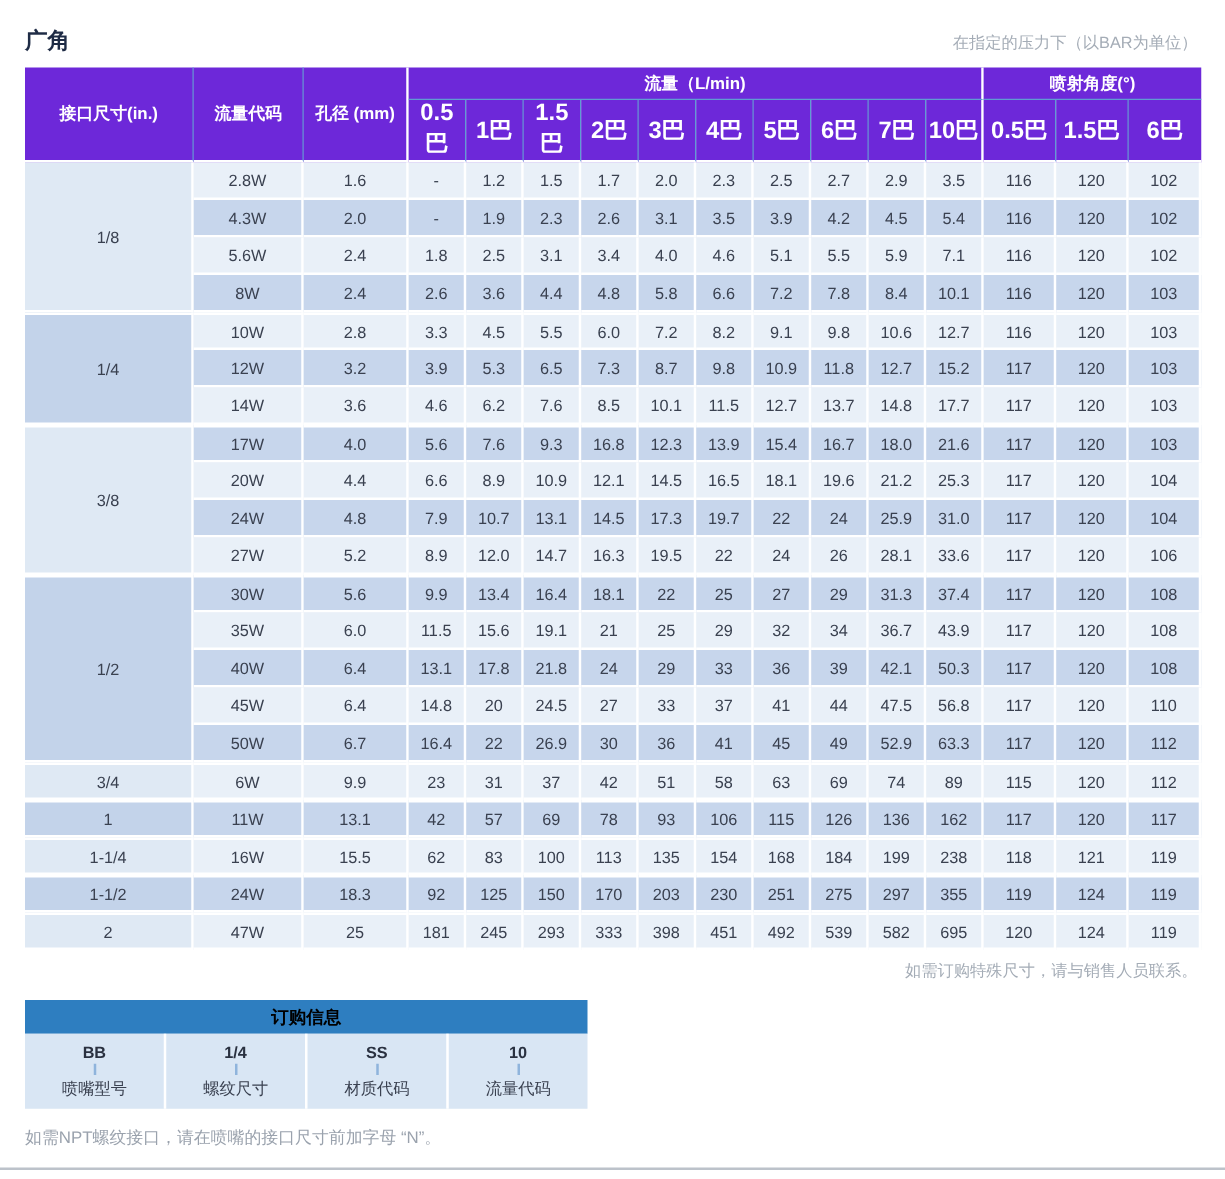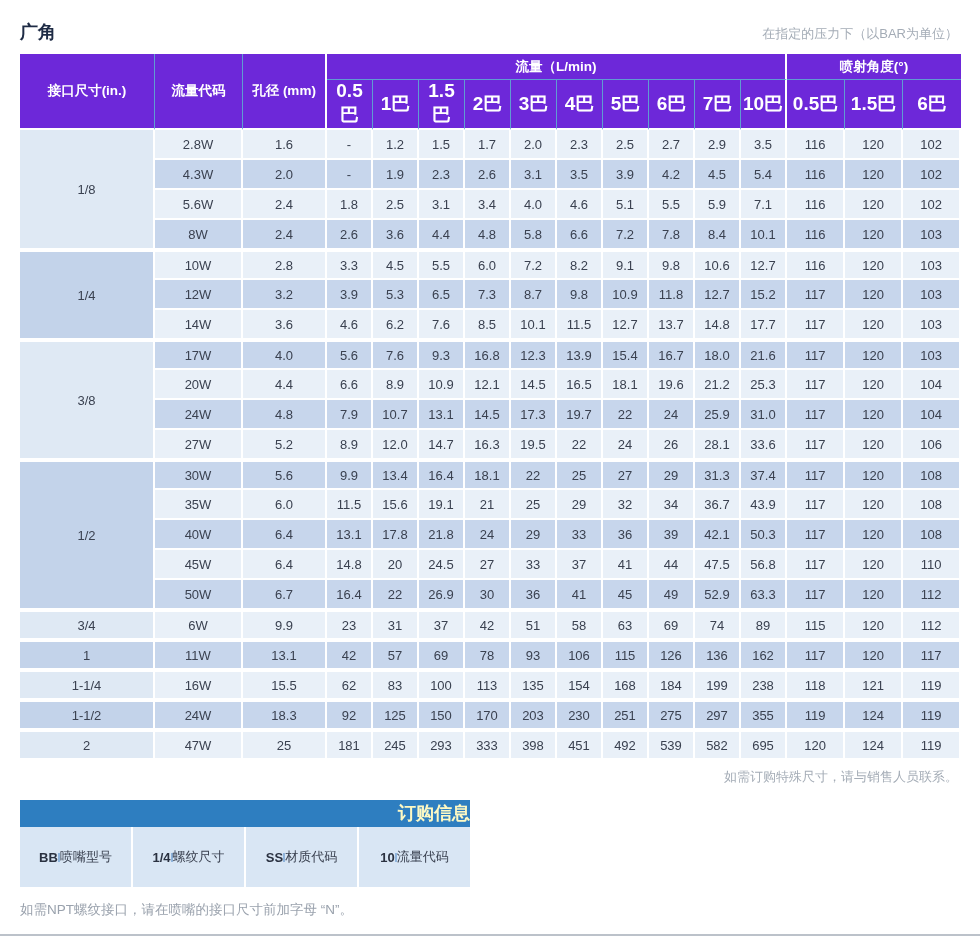--- a/index.html
+++ b/index.html
@@ -45,26 +45,26 @@
   .spec tbody tr.group-start td { border-top: 2px solid #ffffff; }
   .spec tbody td.group-cell.light-g { background: #dfe9f4; }
   .spec tbody td.group-cell.dark-g  { background: #c3d3ea; }
 
   
   .special-note { margin-top: 8px; text-align: right; font-size: 13px; color: #a4acb6; }
 
   
   .order-box { margin-top: 14px; width: 450px; }
   .order-header {
-    background: #2e7ec0; color: #fef9c3; font-weight: bold; font-size: 18px;
-    height: 27px; line-height: 27px; text-align: right;
+    background: #2e7ec0; color: #000000; font-weight: bold; font-size: 14px;
+    height: 27px; line-height: 27px; text-align: center;
   }
   .order-body { display: flex; background: #d9e6f4; height: 60px; }
   .order-item {
-    flex: 1; display: flex; flex-direction: row; align-items: center; justify-content: center;
+    flex: 1; display: flex; flex-direction: column; align-items: center; justify-content: center;
     border-right: 2px solid #ffffff;
   }
   .order-item:last-child { border-right: none; }
   .order-code { font-size: 13px; font-weight: bold; color: #2a3140; }
   .order-tick { width: 2px; height: 9px; background: #8fb4dc; margin: 2px 0; }
   .order-label { font-size: 13px; color: #3a4150; }
 
   .npt-note { margin-top: 14px; font-size: 13.5px; color: #9aa2ad; }
 
   .bottom-divider { position: absolute; left: 0; bottom: 7px; width: 100%; height: 2px; background: #bcc2ca; }

